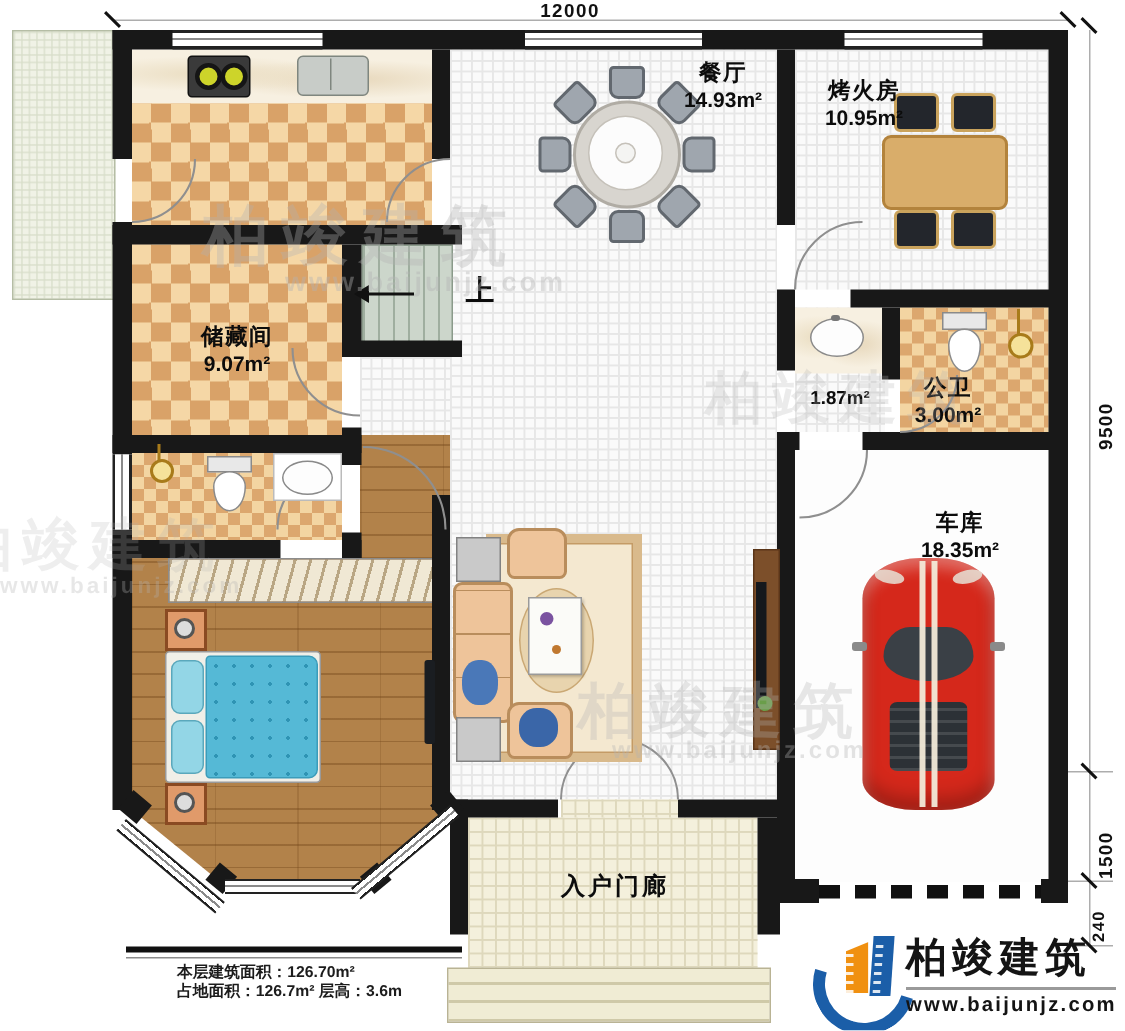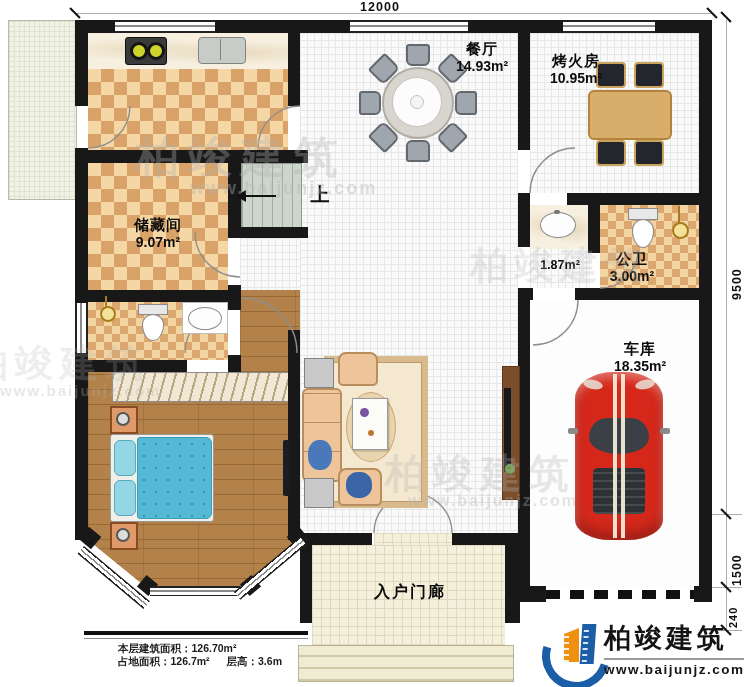--- a/index.html
+++ b/index.html
@@ -247,21 +247,21 @@
   <div class="wm" style="left:0px;top:382px;font-size:15px;letter-spacing:2px;opacity:.3;">www.baijunjz.com</div>
 
   <div class="a" style="left:84px;top:631px;width:224px;height:4px;background:#101010;"></div>
   <div class="a" style="left:84px;top:638px;width:224px;height:1px;background:#8c8c8c;"></div>
   <div class="a" style="left:118px;top:642px;width:230px;font-size:10.5px;font-weight:bold;color:#1c1c1c;line-height:1.25;">
     <div>
       <span>本层建筑面积：</span><span>126.70m²</span>
     </div>
     <div>
       <span>占地面积：</span><span>126.7m²</span>
-      <span style="margin-left:14px;">层高：</span><span>3.6m</span>
+      <span style="">层高：</span><span>3.6m</span>
     </div>
   </div>
 
   <div class="a" style="left:540px;top:616px;width:205px;height:66px;">
     <div class="a" style="left:2px;top:6px;width:52px;height:52px;border-radius:50%;border:8px solid transparent;border-left-color:#1b5ea8;border-bottom-color:#1b5ea8;transform:rotate(-28deg);"></div>
     <div class="a" style="left:24px;top:12px;width:15px;height:34px;background:#f09010;clip-path:polygon(0 18%,100% 0,100% 100%,0 100%);background-image:repeating-linear-gradient(0deg,rgba(255,255,255,.85) 0 2px,transparent 2px 6px);background-size:5px 100%;background-repeat:no-repeat;"></div>
     <div class="a" style="left:41px;top:8px;width:14px;height:40px;background:#1b5ea8;transform:skewX(-4deg);background-image:repeating-linear-gradient(0deg,rgba(255,255,255,.85) 0 2px,transparent 2px 6px);background-size:5px 100%;background-position:2px 4px;background-repeat:no-repeat;"></div>
     <div class="a" style="left:64px;top:4px;font-size:27px;font-weight:900;color:#141414;letter-spacing:4px;white-space:nowrap;">柏竣建筑</div>
     <div class="a" style="left:64px;top:42px;width:140px;height:2px;background:#9a9a9a;"></div>
     <div class="a" style="left:64px;top:46px;font-size:13.5px;font-weight:800;color:#141414;letter-spacing:1.5px;white-space:nowrap;">www.baijunjz.com</div>

